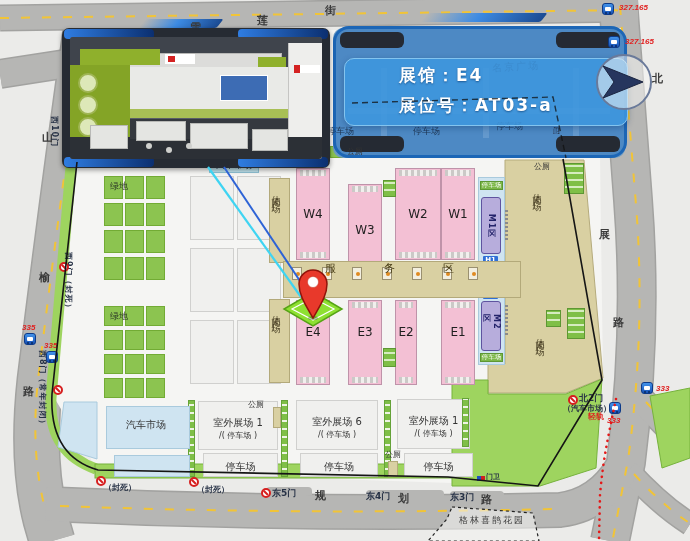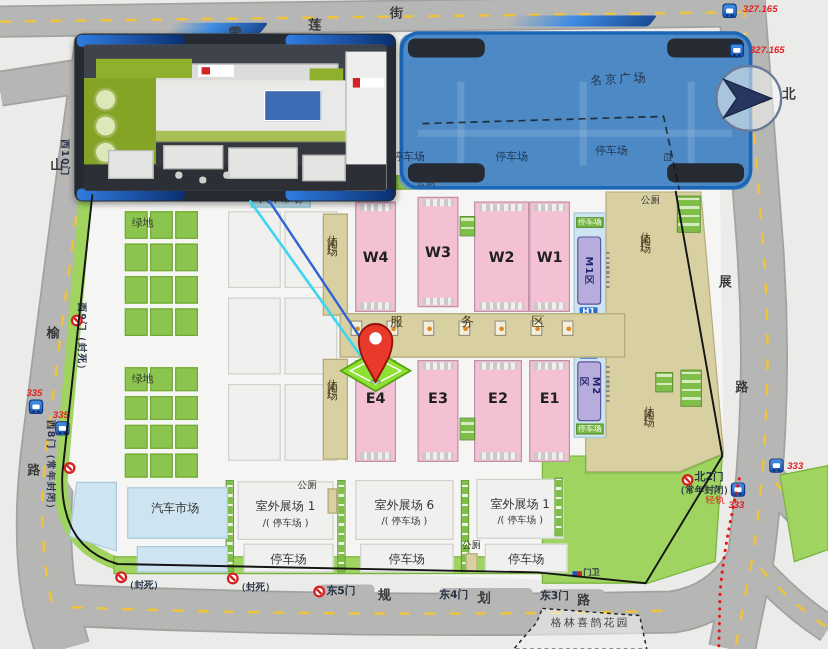--- a/index.html
+++ b/index.html
@@ -15,35 +15,35 @@
   .tiny{font-size:7px;color:#273246;font-weight:bold}
   .tvert{font-size:7px;color:#273246;writing-mode:vertical-rl;letter-spacing:1px}
   .area{font-size:10px;color:#333}
   .area9{font-size:9px;color:#2e3a28}
   .plb{font-size:9px;color:#1e3450}
   .t8{font-size:8px;color:#333}
   .pname{font-size:10px;color:#223250;transform:rotate(-3deg);letter-spacing:2px}
   .vert{writing-mode:vertical-rl;font-size:9px;color:#4a4026;letter-spacing:3px}
   .svc{font-size:11px;color:#473c16;letter-spacing:48px}
   .garden{font-size:9px;color:#3c3c3c;letter-spacing:2px}
-  .red8{font-size:8px;color:#e01f1f;font-weight:normal}
+  .red8{font-size:8px;color:#e01f1f;font-weight:bold}
   .buslb{position:absolute;font-family:Liberation Sans, sans-serif;font-style:italic;
          font-weight:bold;font-size:8px;color:#e02222;line-height:1}
   .bus{position:absolute;width:12px;height:12px;border-radius:3px;background:linear-gradient(#4293ea,#1750b4);
        border:1px solid #0d3a88;box-sizing:border-box}
   .bus i{position:absolute;left:2px;top:2.5px;width:6px;height:4px;background:#fff;border-radius:1px}
   .bus u{position:absolute;left:2px;top:7.5px;width:2px;height:2px;background:#082a60;border-radius:50%}
   .bus u.w2{left:6px}
   .ne{position:absolute;width:10px;height:10px;border:2px solid #d61f1f;border-radius:50%;background:#fff;box-sizing:border-box}
   .ne i{position:absolute;left:0;top:2.2px;width:6px;height:1.6px;background:#d61f1f;transform:rotate(45deg)}
   .gtile{position:absolute;background:#8cc450;border:1px solid #72ab34;box-sizing:border-box}
   .wblk{position:absolute;background:#f0f0ee;border:1px solid #d0d0ce;box-sizing:border-box}
   .hall{position:absolute;background:#f3c0d4;border:1px solid #bf93a9;box-sizing:border-box}
   .hall .cap{position:absolute;left:3px;right:3px;height:6px;background:repeating-linear-gradient(90deg,#cbc9c7 0 3px,#f1efed 3px 6px)}
-  .hall .hl{position:absolute;width:100%;text-align:center;font-weight:bold;font-size:12px;color:#1f1f1f}
+  .hall .hl{position:absolute;width:100%;text-align:center;font-weight:normal;font-size:12px;color:#1f1f1f}
   .hedge{position:absolute;width:7px;background:repeating-linear-gradient(0deg,#7fbf47 0 6px,#eef4e4 6px 8px);
          border:1px solid #65a238;box-sizing:border-box}
   .tan{position:absolute;background:#d9d0a2;border:1px solid #b3a97a;box-sizing:border-box}
   .lblue{position:absolute;background:#cfe4f1;border:1px solid #a9cadd;box-sizing:border-box}
   .chip{position:absolute;background:#bfe2ec;border:1px solid #8fc2d4;font-size:9px;color:#223344;
         display:flex;align-items:center;justify-content:center}
   .mb{position:absolute;background:#b7addc;border:1.5px solid #5f54a0;border-radius:3px;box-sizing:border-box}
   .mb span{position:absolute;left:50%;top:50%;transform:translate(-50%,-50%);writing-mode:vertical-rl;
            text-orientation:sideways;font-size:8px;font-weight:bold;color:#23236a;letter-spacing:1px}
   .hchip{position:absolute;background:#2e6fd6;color:#fff;font-size:7px;font-weight:bold;text-align:center;
@@ -150,21 +150,21 @@
       <div class="wblk" style="left: 237px; top: 176px; width: 44px; height: 64px;"></div>
       <div class="wblk" style="left: 190px; top: 248px; width: 44px; height: 64px;"></div>
       <div class="wblk" style="left: 237px; top: 248px; width: 44px; height: 64px;"></div>
       <div class="wblk" style="left: 190px; top: 320px; width: 44px; height: 64px;"></div>
       <div class="wblk" style="left: 237px; top: 320px; width: 44px; height: 64px;"></div>
       <div class="hall" style="left: 296px; top: 168px; width: 34px; height: 92px;">
         <div class="cap" style="top: 1px;"></div>
         <div class="cap" style="bottom: 1px;"></div>
         <div class="hl" style="top: 38px;">W4</div>
       </div>
-      <div class="hall" style="left: 348px; top: 164px; width: 34px; height: 92px;">
+      <div class="hall" style="left: 348px; top: 184px; width: 34px; height: 92px;">
         <div class="cap" style="top: 1px;"></div>
         <div class="cap" style="bottom: 1px;"></div>
         <div class="hl" style="top: 38px;">W3</div>
       </div>
       <div class="hall" style="left: 395px; top: 168px; width: 46px; height: 92px;">
         <div class="cap" style="top: 1px;"></div>
         <div class="cap" style="bottom: 1px;"></div>
         <div class="hl" style="top: 38px;">W2</div>
       </div>
       <div class="hall" style="left: 441px; top: 168px; width: 34px; height: 92px;">
@@ -175,21 +175,21 @@
       <div class="hall" style="left: 296px; top: 300px; width: 34px; height: 85px;">
         <div class="cap" style="top: 1px;"></div>
         <div class="cap" style="bottom: 1px;"></div>
         <div class="hl" style="top: 24px;">E4</div>
       </div>
       <div class="hall" style="left: 348px; top: 300px; width: 34px; height: 85px;">
         <div class="cap" style="top: 1px;"></div>
         <div class="cap" style="bottom: 1px;"></div>
         <div class="hl" style="top: 24px;">E3</div>
       </div>
-      <div class="hall" style="left: 395px; top: 300px; width: 40px; height: 85px;">
+      <div class="hall" style="left: 395px; top: 300px; width: 22px; height: 85px;">
         <div class="cap" style="top: 1px;"></div>
         <div class="cap" style="bottom: 1px;"></div>
         <div class="hl" style="top: 24px;">E2</div>
       </div>
       <div class="hall" style="left: 441px; top: 300px; width: 34px; height: 85px;">
         <div class="cap" style="top: 1px;"></div>
         <div class="cap" style="bottom: 1px;"></div>
         <div class="hl" style="top: 24px;">E1</div>
       </div>
       <div class="ramp" style="left: 383px; top: 180px; width: 13px; height: 17px;"></div>
@@ -302,21 +302,21 @@
       <div class="lb rc" style="left: 23px; top: 386px;">路</div>
       <div class="lb rc" style="left: 599px; top: 229px;">展</div>
       <div class="lb rc" style="left: 613px; top: 317px;">路</div>
       <div class="lb rc" style="left: 315px; top: 490px;">规</div>
       <div class="lb rc" style="left: 398px; top: 493px;">划</div>
       <div class="lb rc" style="left: 481px; top: 494px;">路</div>
       <div class="lb gate" style="left: 272px; top: 489px;">东5门</div>
       <div class="lb gate" style="left: 366px; top: 492px;">东4门</div>
       <div class="lb gate" style="left: 450px; top: 493px;">东3门</div>
       <div class="lb gate" style="left: 579px; top: 394px;">北2门</div>
-      <div class="lb gnote" style="left: 563px; top: 405px;">（常年封闭）</div>
+      <div class="lb gnote" style="left: 563px; top: 405px;">（汽车市场）</div>
       <div class="lb gnote" style="left: 104px; top: 484px;">（封死）</div>
       <div class="lb gnote" style="left: 197px; top: 486px;">（封死）</div>
       <div class="lb gvert" style="left: 64px; top: 252px;">西9门（封死）</div>
       <div class="lb gvert" style="left: 38px; top: 350px;">西8门（常年封闭）</div>
       <div class="lb gvert" style="left: 50px; top: 116px;">西10门</div>
       <div class="lb tiny" style="left: 486px; top: 474px;">门卫</div>
       <div class="lb tvert" style="left: 552px; top: 121px;">门卫</div>
       <div class="lb area9" style="left: 110px; top: 182px;">绿地</div>
       <div class="lb area9" style="left: 110px; top: 312px;">绿地</div>
       <div class="lb area" style="left: 126px; top: 420px;">汽车市场</div>
@@ -330,20 +330,24 @@
       <div class="lb pname" style="left: 492px; top: 62px;">名京广场</div>
       <div class="lb vert" style="left: 271px; top: 188px;">休闲广场</div>
       <div class="lb vert" style="left: 271px; top: 308px;">休闲广场</div>
       <div class="lb vert" style="left: 532px; top: 186px;">休闲广场</div>
       <div class="lb vert" style="left: 535px; top: 331px;">休闲广场</div>
       <div class="lb svc" style="left: 325px; top: 263px;">服务区</div>
       <div class="lb garden" style="left: 459px; top: 516px;">格林喜鹊花园</div>
       <div class="lb red8" style="left: 588px; top: 413px;">轻轨</div>
     </div>
 
+  <div id="bannerBox">
+    <div class="bl" style="top:8px">展馆：E4</div>
+    <div class="bl" style="top:38px">展位号：AT03-a</div>
+  </div>
 
   <div id="inset">
     <div class="bstrip" style="left:2px;top:1px;width:90px"></div>
     <div class="bstrip" style="right:2px;top:1px;width:90px"></div>
     <div class="bstrip" style="left:2px;bottom:1px;width:90px"></div>
     <div class="bstrip" style="right:2px;bottom:1px;width:90px"></div>
     <div id="photo">
       <div style="left:0;top:0;width:252px;height:30px;background:#3f444c"></div>
       <div style="left:10px;top:16px;width:200px;height:18px;background:#dcdcda;border:1px solid #b8b8b6"></div>
       <div style="left:10px;top:12px;width:80px;height:16px;background:#8fb02c"></div>

